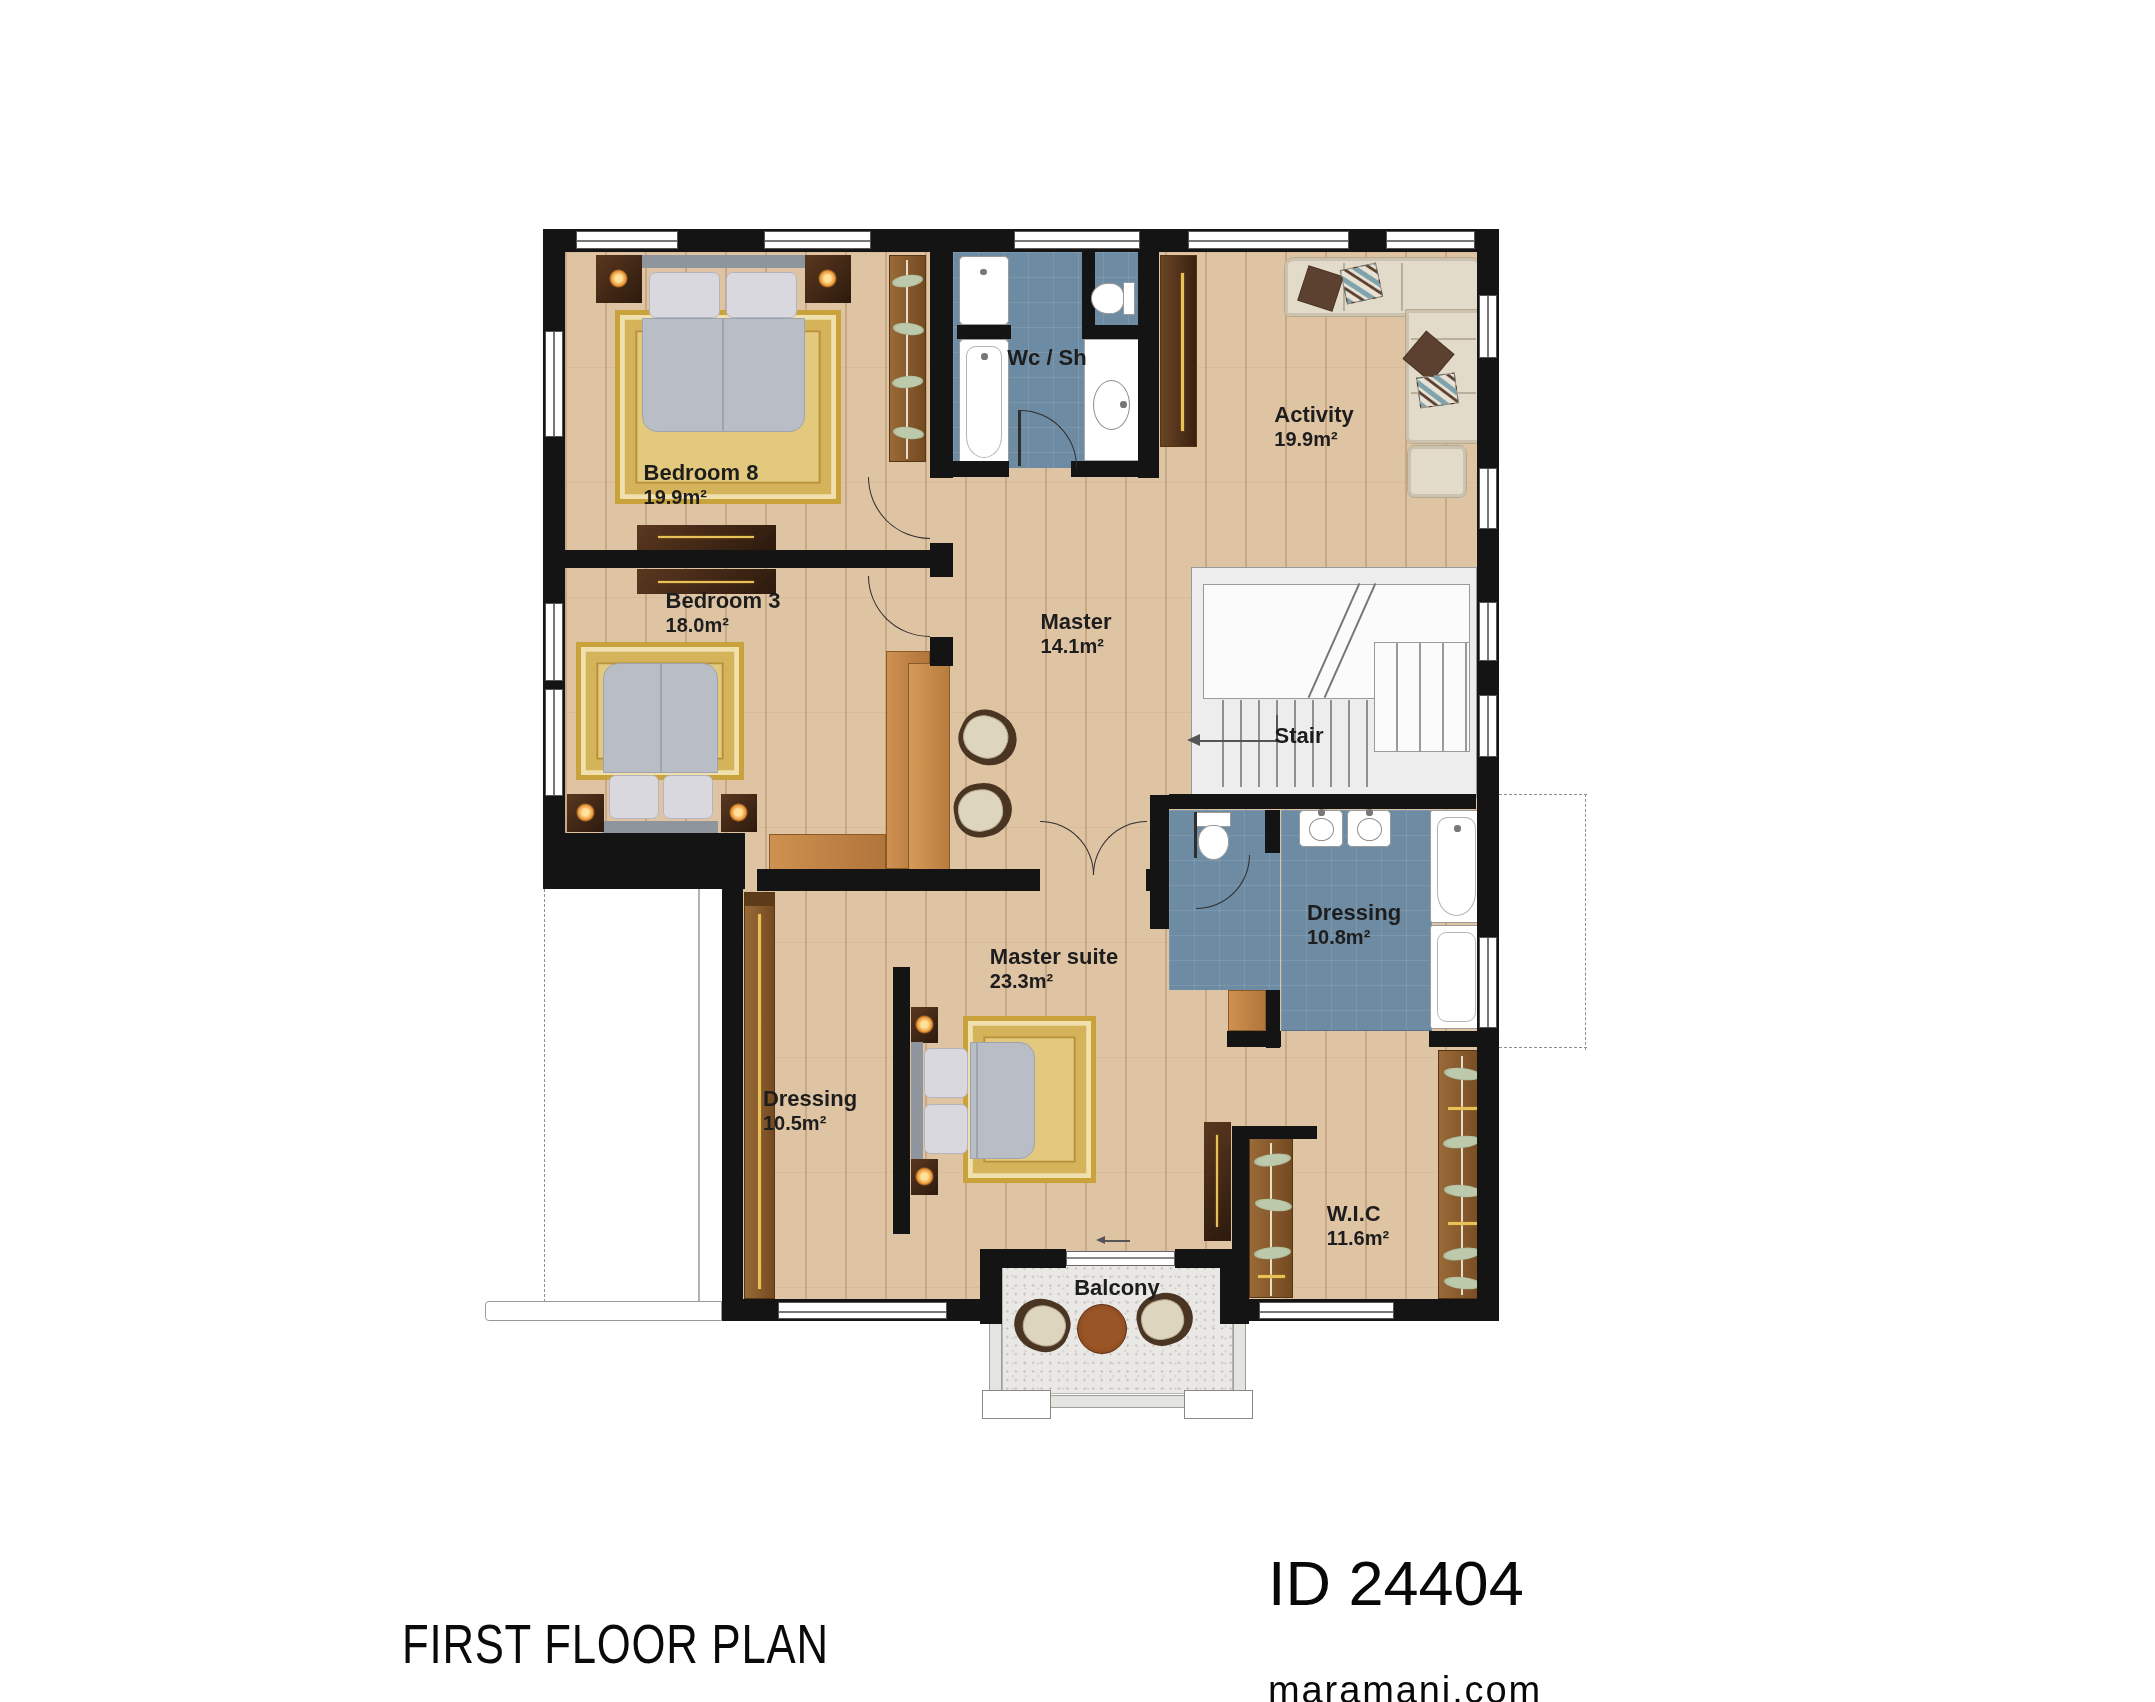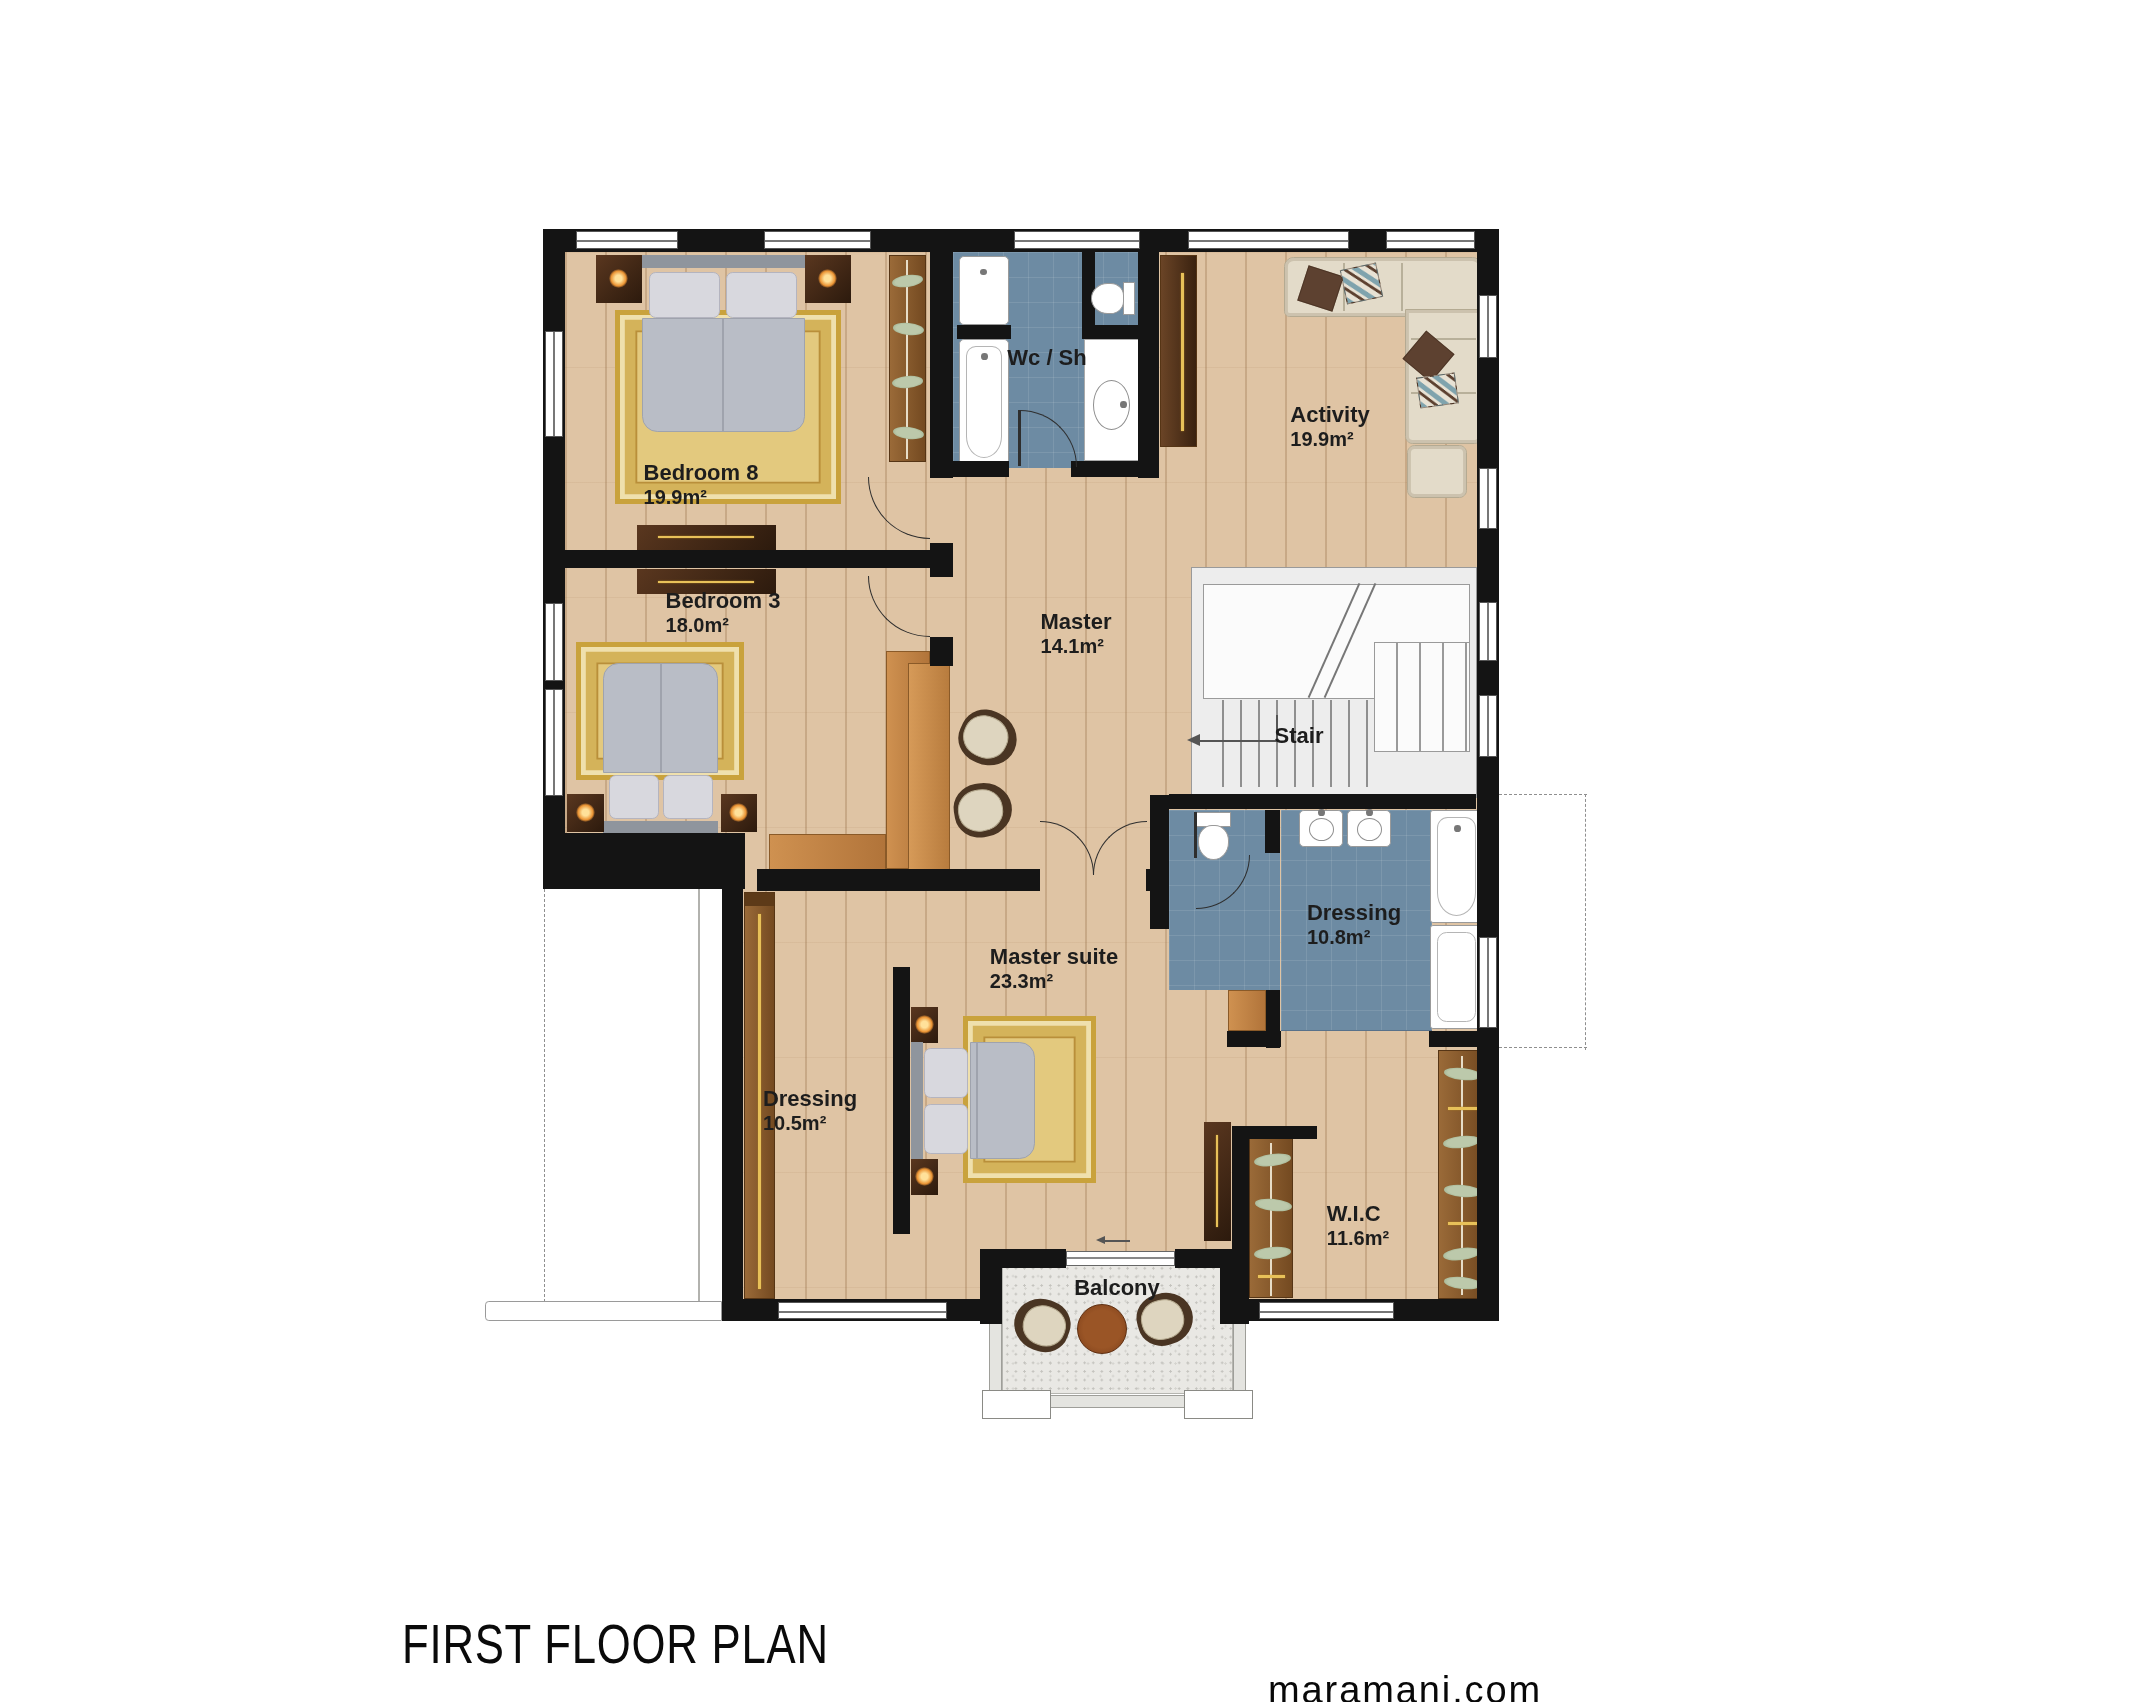--- a/index.html
+++ b/index.html
@@ -307,21 +307,21 @@
 
   <div class="lbl" style="left:701px;top:485px;">
     <span>Bedroom 8</span>
     <span class="area">19.9m²</span></div>
   <div class="lbl" style="left:723px;top:613px;">
     <span>Bedroom 3</span>
     <span class="area">18.0m²</span></div>
   <div class="lbl" style="left:1047px;top:358px;">
     <span>Wc / Sh</span>
     </div>
-  <div class="lbl" style="left:1314px;top:427px;margin-left:16px;">
+  <div class="lbl" style="left:1314px;top:427px;">
     <span>Activity</span>
     <span class="area">19.9m²</span></div>
   <div class="lbl" style="left:1076px;top:634px;">
     <span>Master</span>
     <span class="area">14.1m²</span></div>
   <div class="lbl" style="left:1299px;top:736px;">
     <span>Stair</span>
     </div>
   <div class="lbl" style="left:1354px;top:925px;">
     <span>Dressing</span>
@@ -333,16 +333,17 @@
     <span>Dressing</span>
     <span class="area">10.5m²</span></div>
   <div class="lbl" style="left:1358px;top:1226px;">
     <span>W.I.C</span>
     <span class="area">11.6m²</span></div>
   <div class="lbl" style="left:1117px;top:1288px;">
     <span>Balcony</span>
     </div>
 
   <div class="title">FIRST FLOOR PLAN</div>
+  <div class="brandid">ID 24404</div>
   <div class="brandsite">maramani.com</div>
 
 </div>
 
 
 </body></html>

